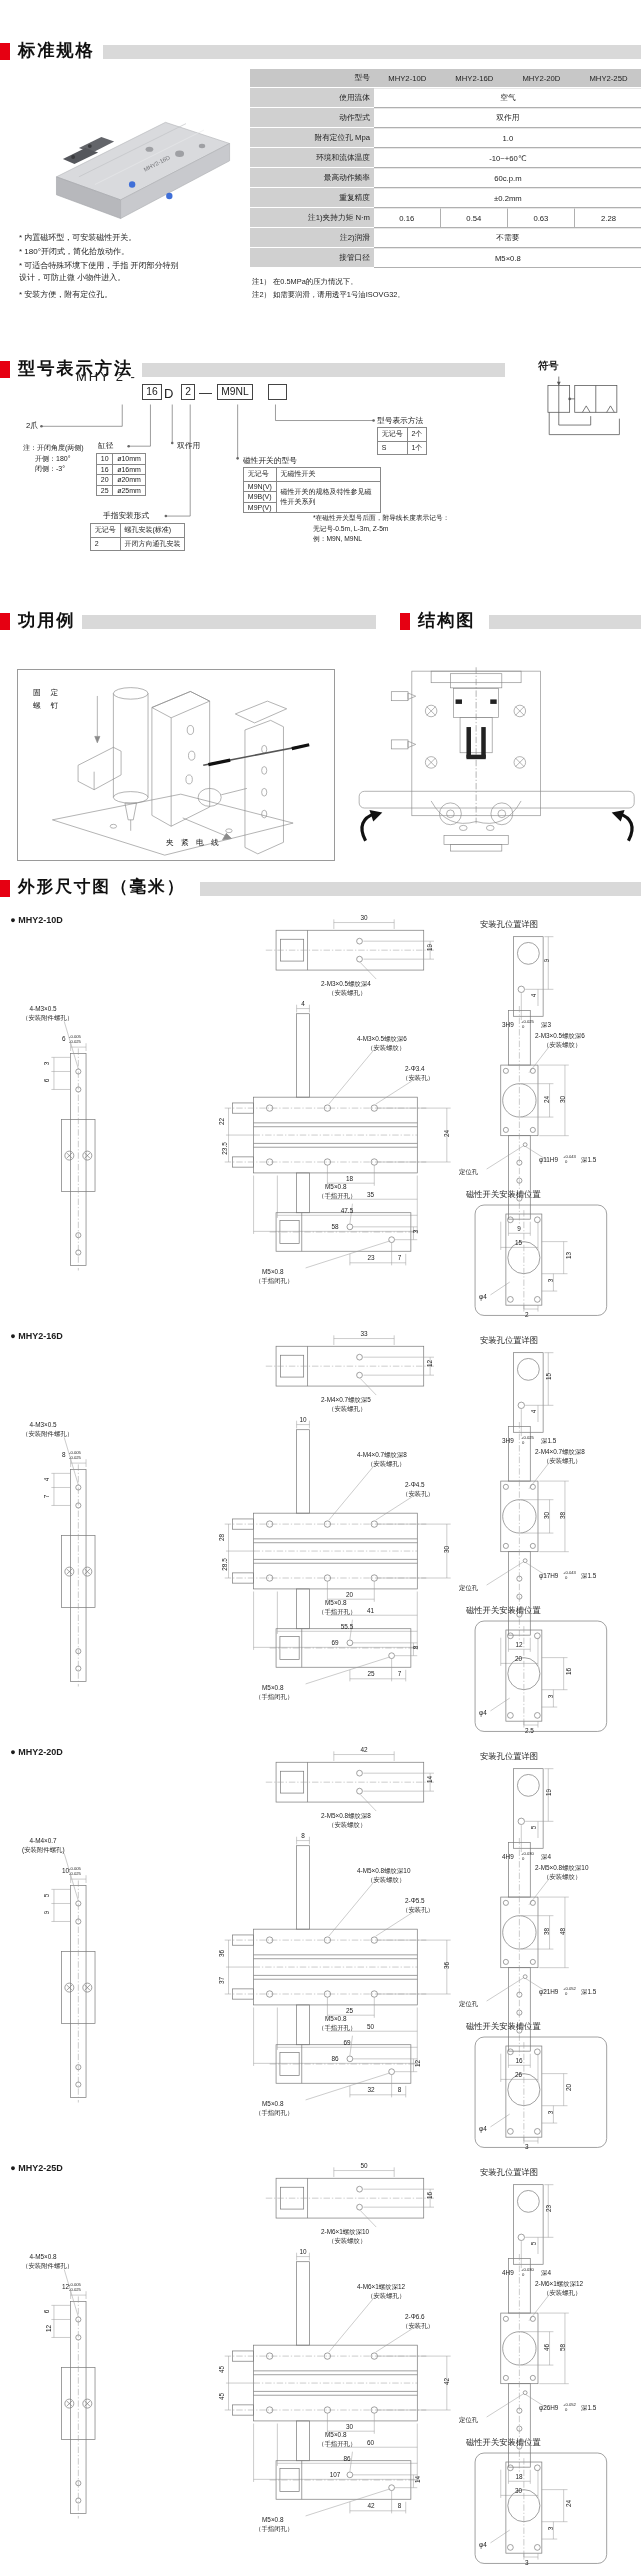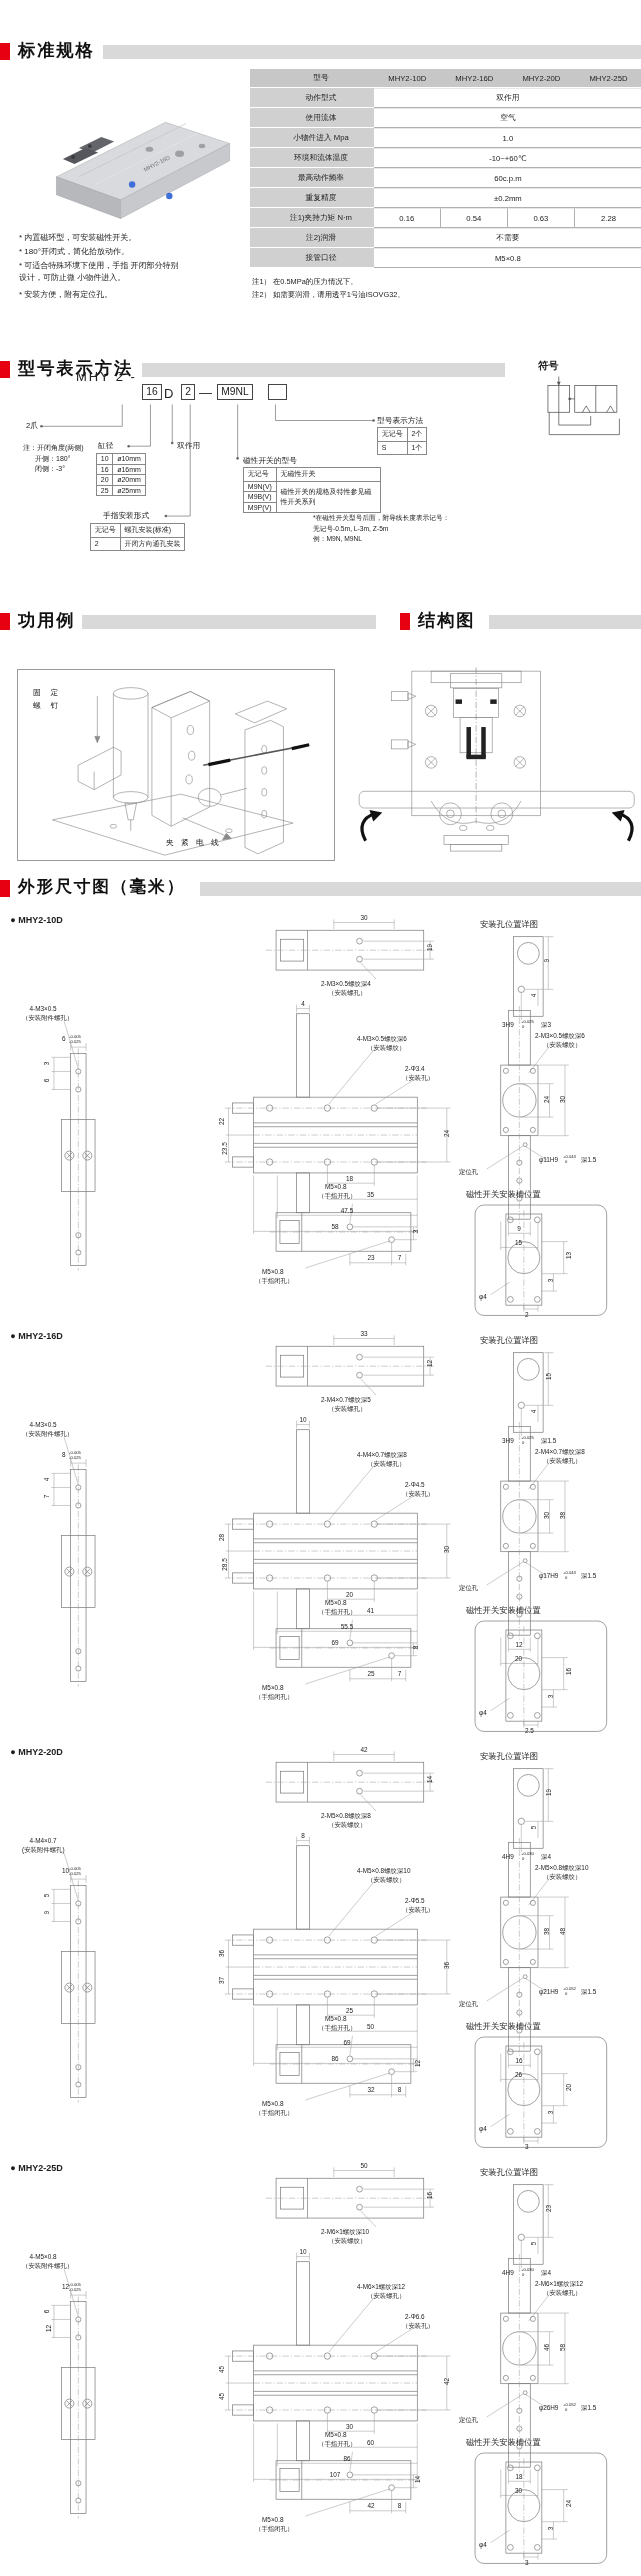--- a/index.html
+++ b/index.html
@@ -7,21 +7,21 @@
         font-family:"Liberation Sans","DejaVu Sans",sans-serif;color:#222}
   .abs{position:absolute}
   .red-sq{position:absolute;width:10.3px;height:17.3px;background:#e60012}
   .sec-title{position:absolute;font-size:17.3px;font-weight:bold;color:#111;letter-spacing:1.9px;white-space:nowrap}
   .gray-bar{position:absolute;height:14px;background:#d9d9d9}
   .edge-tri{position:absolute;left:631px;top:158px;width:0;height:0;
             border-top:6.4px solid transparent;border-bottom:6.4px solid transparent;border-left:10.3px solid #e60012}
   
   .spec-table{position:absolute;left:250px;top:69px;border-collapse:separate;border-spacing:0;font-size:7.7px}
   .spec-table th,.spec-table td{height:18px;padding:0 3.8px;text-align:center;font-weight:normal;white-space:nowrap}
-  .spec-table .lab{background:#d0d0d0;text-align:center;padding-left:22px;width:109px;border-bottom:1.9px solid #fff}
+  .spec-table .lab{background:#d0d0d0;text-align:right;padding-left:22px;width:109px;border-bottom:1.9px solid #fff}
   .spec-table .hd{background:#c7c7c7;border-bottom:1.9px solid #fff;width:66px}
   .spec-table .val{background:#fff;border-bottom:0.6px solid #b0b0b0;border-top:0.6px solid #e8e8e8}
   .bullet{position:absolute;font-size:8px;line-height:1.55;width:160px;color:#222}
   .note-line{position:absolute;font-size:7.4px;color:#222;white-space:nowrap}
   
   .code-text{position:absolute;font-size:13px;letter-spacing:1.9px;color:#222;white-space:nowrap}
   .code-box{position:absolute;border:1px solid #444;font-size:10.3px;padding:1.3px 3.2px;color:#222;white-space:nowrap;background:#fff}
   .mini-lab{position:absolute;font-size:7.7px;color:#222;white-space:nowrap}
   .mini-table{position:absolute;border-collapse:collapse;font-size:7px;background:#fff}
   .mini-table td{border:0.6px solid #888;padding:1.3px 3.8px;white-space:nowrap}
@@ -288,29 +288,29 @@
   <table class="spec-table">
     <tbody>
         <tr>
       <th class="lab hd">型号</th>
       <th class="hd">MHY2-10D</th>
       <th class="hd">MHY2-16D</th>
       <th class="hd">MHY2-20D</th>
       <th class="hd">MHY2-25D</th>
     </tr>
     <tr>
+          <td class="lab">使用流体</td>
+          <td class="val" colspan="4">空气</td>
+        </tr>
+    <tr>
           <td class="lab">动作型式</td>
           <td class="val" colspan="4">双作用</td>
         </tr>
     <tr>
-          <td class="lab">使用流体</td>
-          <td class="val" colspan="4">空气</td>
-        </tr>
-    <tr>
-          <td class="lab">小物件进入  Mpa</td>
+          <td class="lab">附有定位孔  Mpa</td>
           <td class="val" colspan="4">1.0</td>
         </tr>
     <tr>
           <td class="lab">环境和流体温度</td>
           <td class="val" colspan="4">-10~+60℃</td>
         </tr>
     <tr>
           <td class="lab">最高动作频率</td>
           <td class="val" colspan="4">60c.p.m</td>
         </tr>

